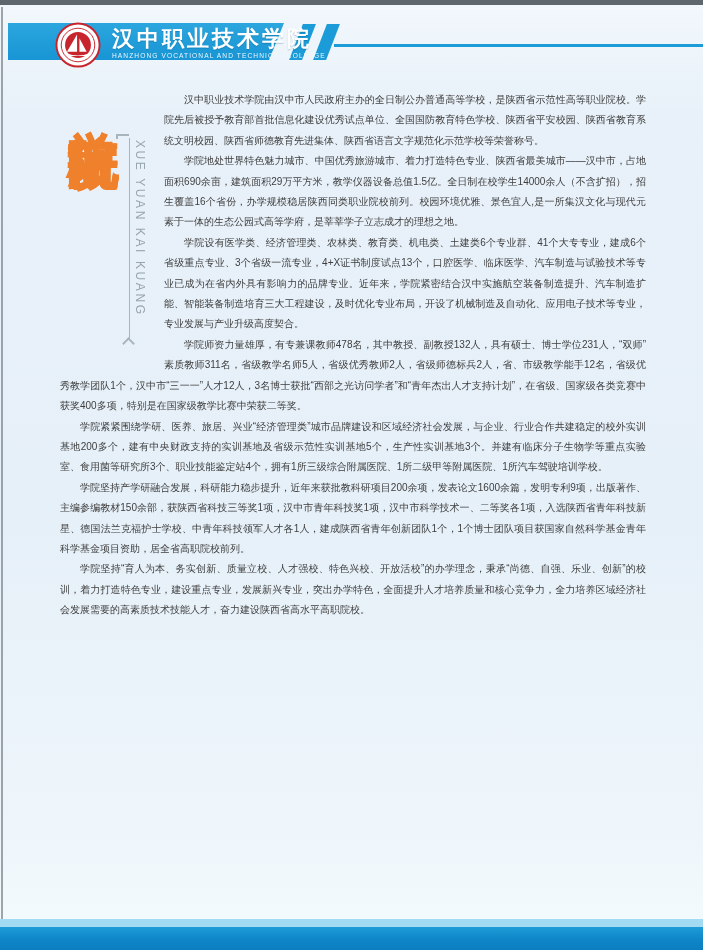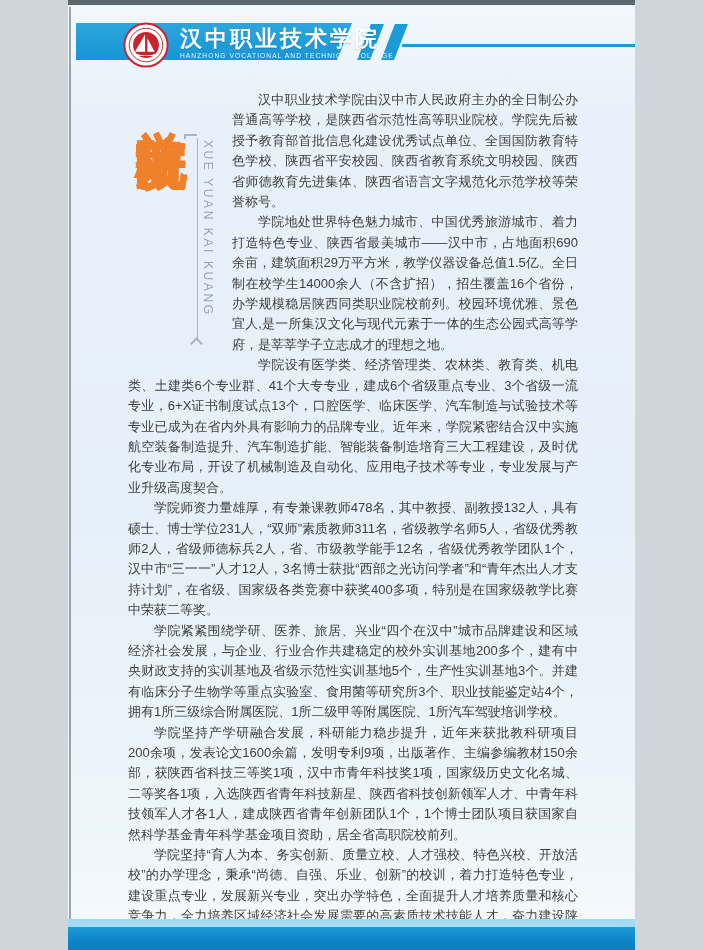--- a/index.html
+++ b/index.html
@@ -1,19 +1,19 @@
 <!DOCTYPE html>
 <html lang="zh"><head>
 <meta charset="utf-8">
 <style>
   * { margin:0; padding:0; box-sizing:border-box; }
   html,body { background:#cfd6da; }
   .page{
     position:relative;
-    width:567px; height:950px;
+    width:703px; height:950px;
     margin:0 auto;
     overflow:hidden;
     background:linear-gradient(180deg,#f2f8fc 0%,#e8f1f9 12%,#e6f0f8 55%,#eef6fb 88%,#f3fafd 97%);
     font-family:"Liberation Sans","DejaVu Sans",sans-serif;
   }
   
   .edge-top{ position:absolute; top:0; left:0; right:0; height:5px; background:#5d676d; }
   .edge-left{ position:absolute; top:7px; bottom:28px; left:1px; width:2px; background:#7d898f; opacity:.75; }
 
   
@@ -51,21 +51,21 @@
   .dim-line{ position:absolute; left:69px; top:48px; width:1px; height:202px; background:#a9b5bc; }
   .dim-top{ position:absolute; left:56px; top:44px; width:13px; height:5px; border-top:2px solid #a9b5bc; border-left:2px solid #a9b5bc; }
   .dim-bottom{ position:absolute; left:64px; top:249px; width:9px; height:9px; border-top:2px solid #a9b5bc; border-left:2px solid #a9b5bc; transform:rotate(45deg); background:transparent; }
   .title-en{
     position:absolute; left:73px; top:50px;
     writing-mode:vertical-rl;
     font-size:12px; letter-spacing:2.6px; color:#97a5ad; font-weight:500;
     white-space:nowrap;
   }
   .body-text p{
-    font-size:13px; line-height:20.4px;
+    font-size:10px; line-height:20.4px;
     color:#3e3e3e;
     text-align:justify; text-justify:inter-ideograph;
     text-indent:2em;
   }
 
   
   .footer-strip{ position:absolute; left:0; right:0; bottom:23px; height:8px; background:#a3dbf2; }
   .footer-band{ position:absolute; left:0; right:0; bottom:0; height:23px; background:linear-gradient(180deg,#1f9cd8,#0e86c8 55%,#0c7ec0); }
 </style>
 </head>
@@ -104,24 +104,24 @@
       <div class="title-cn">学院概况</div>
       <div class="dim-top"></div>
       <div class="dim-line"></div>
       <div class="dim-bottom"></div>
       <div class="title-en">XUE YUAN KAI KUANG</div>
     </div>
 
     <div class="body-text">
       <p>汉中职业技术学院由汉中市人民政府主办的全日制公办普通高等学校，是陕西省示范性高等职业院校。学院先后被授予教育部首批信息化建设优秀试点单位、全国国防教育特色学校、陕西省平安校园、陕西省教育系统文明校园、陕西省师德教育先进集体、陕西省语言文字规范化示范学校等荣誉称号。</p>
       <p>学院地处世界特色魅力城市、中国优秀旅游城市、着力打造特色专业、陕西省最美城市——汉中市，占地面积690余亩，建筑面积29万平方米，教学仪器设备总值1.5亿。全日制在校学生14000余人（不含扩招），招生覆盖16个省份，办学规模稳居陕西同类职业院校前列。校园环境优雅、景色宜人,是一所集汉文化与现代元素于一体的生态公园式高等学府，是莘莘学子立志成才的理想之地。</p>
-      <p>学院设有医学类、经济管理类、农林类、教育类、机电类、土建类6个专业群、41个大专专业，建成6个省级重点专业、3个省级一流专业，6+X证书制度试点13个，口腔医学、临床医学、汽车制造与试验技术等专业已成为在省内外具有影响力的品牌专业。近年来，学院紧密结合汉中实施航空装备制造提升、汽车制造扩能、智能装备制造培育三大工程建设，及时优化专业布局，开设了机械制造及自动化、应用电子技术等专业，专业发展与产业升级高度契合。</p>
+      <p>学院设有医学类、经济管理类、农林类、教育类、机电类、土建类6个专业群、41个大专专业，建成6个省级重点专业、3个省级一流专业，4+X证书制度试点13个，口腔医学、临床医学、汽车制造与试验技术等专业已成为在省内外具有影响力的品牌专业。近年来，学院紧密结合汉中实施航空装备制造提升、汽车制造扩能、智能装备制造培育三大工程建设，及时优化专业布局，开设了机械制造及自动化、应用电子技术等专业，专业发展与产业升级高度契合。</p>
       <p>学院师资力量雄厚，有专兼课教师478名，其中教授、副教授132人，具有硕士、博士学位231人，“双师”素质教师311名，省级教学名师5人，省级优秀教师2人，省级师德标兵2人，省、市级教学能手12名，省级优秀教学团队1个，汉中市“三一一”人才12人，3名博士获批“西部之光访问学者”和“青年杰出人才支持计划”，在省级、国家级各类竞赛中获奖400多项，特别是在国家级教学比赛中荣获二等奖。</p>
-      <p>学院紧紧围绕学研、医养、旅居、兴业“四个在汉中”城市品牌建设和区域经济社会发展，与企业、行业合作共建稳定的校外实训基地200多个，建有中央财政支持的实训基地及省级示范性实训基地5个，生产性实训基地3个。并建有临床分子生物学等重点实验室、食用菌等研究所3个、职业技能鉴定站4个，拥有1所三级综合附属医院、1所二级甲等附属医院、1所汽车驾驶培训学校。</p>
-      <p>学院坚持产学研融合发展，科研能力稳步提升，近年来获批教科研项目200余项，发表论文1600余篇，发明专利9项，出版著作、主编参编教材150余部，获陕西省科技三等奖1项，汉中市青年科技奖1项，国家级历史文化名城、二等奖各1项，入选陕西省青年科技新星、陕西省科技创新领军人才、中青年科技领军人才各1人，建成陕西省青年创新团队1个，1个博士团队项目获国家自然科学基金青年科学基金项目资助，居全省高职院校前列。</p>
+      <p>学院紧紧围绕学研、医养、旅居、兴业“经济管理类”城市品牌建设和区域经济社会发展，与企业、行业合作共建稳定的校外实训基地200多个，建有中央财政支持的实训基地及省级示范性实训基地5个，生产性实训基地3个。并建有临床分子生物学等重点实验室、食用菌等研究所3个、职业技能鉴定站4个，拥有1所三级综合附属医院、1所二级甲等附属医院、1所汽车驾驶培训学校。</p>
+      <p>学院坚持产学研融合发展，科研能力稳步提升，近年来获批教科研项目200余项，发表论文1600余篇，发明专利9项，出版著作、主编参编教材150余部，获陕西省科技三等奖1项，汉中市青年科技奖1项，汉中市科学技术一、二等奖各1项，入选陕西省青年科技新星、德国法兰克福护士学校、中青年科技领军人才各1人，建成陕西省青年创新团队1个，1个博士团队项目获国家自然科学基金青年科学基金项目资助，居全省高职院校前列。</p>
       <p>学院坚持“育人为本、务实创新、质量立校、人才强校、特色兴校、开放活校”的办学理念，秉承“尚德、自强、乐业、创新”的校训，着力打造特色专业，建设重点专业，发展新兴专业，突出办学特色，全面提升人才培养质量和核心竞争力，全力培养区域经济社会发展需要的高素质技术技能人才，奋力建设陕西省高水平高职院校。</p>
 
     </div>
   </div>
 
   <div class="footer-strip"></div>
   <div class="footer-band"></div>
 </div>
 
 </body></html>

